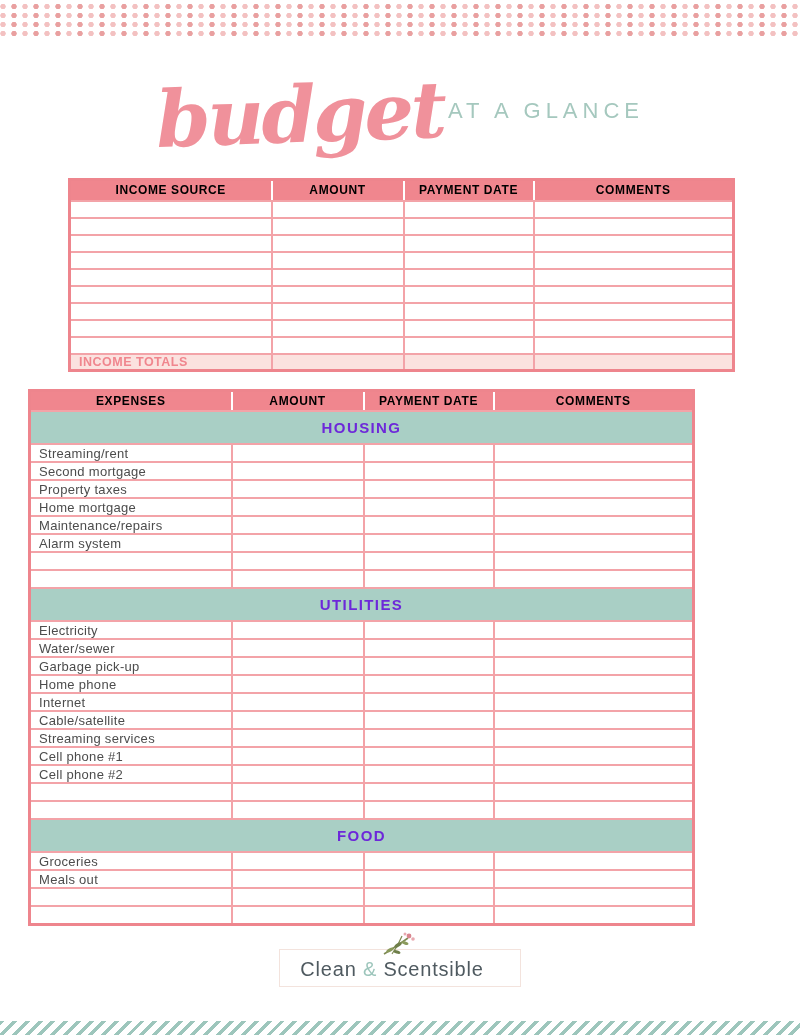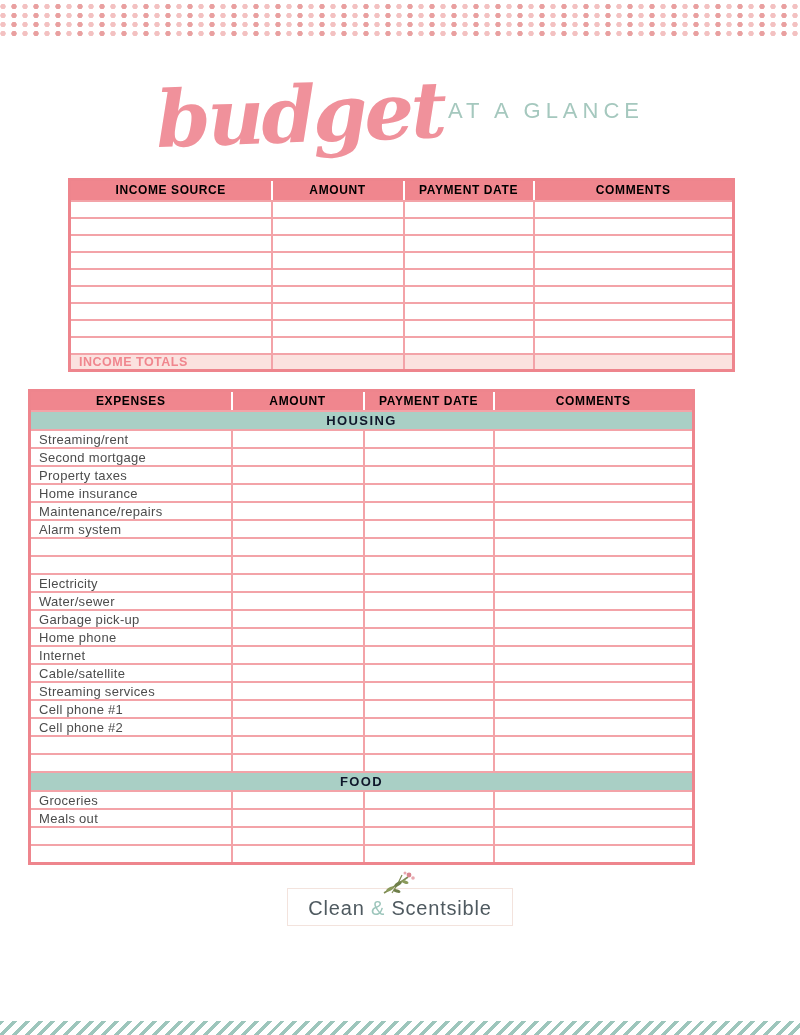--- a/index.html
+++ b/index.html
@@ -99,44 +99,44 @@
   .totals-row td.totals-label {
     color: #f0868e;
     font-weight: bold;
     font-size: 12.5px;
     letter-spacing: 0.5px;
     padding-left: 8px;
   }
 
   .section-row td {
     background: #a9cfc5;
-    color: #0f172a;
+    color: #6d28d9;
     font-weight: bold;
-    font-size: 13px;
+    font-size: 15px;
     letter-spacing: 1.4px;
     text-align: center;
-    height: 19px;
+    height: 33px;
   }
 
   
   .footer {
     margin-top: 4px;
     text-align: center;
     position: relative;
   }
   .sprig {
     display: block;
     margin: 0 auto -9px auto;
     position: relative;
     z-index: 2;
   }
   .brand-box {
     display: inline-block;
     border: 1px solid #f3e3dd;
-    padding: 8px 20px 5px 20px;
+    padding: 8px 36px 5px 20px;
     background: #ffffff00;
   }
   .brand {
     font-size: 20px;
     letter-spacing: 0.8px;
     color: #4f5a60;
   }
   .brand .amp { color: #9cc5bb; }
 
   
@@ -277,21 +277,21 @@
           <td></td>
           <td></td>
         </tr>
         <tr>
           <td class="label-cell">Property taxes</td>
           <td></td>
           <td></td>
           <td></td>
         </tr>
         <tr>
-          <td class="label-cell">Home insurance</td>
+          <td class="label-cell">Home mortgage</td>
           <td></td>
           <td></td>
           <td></td>
         </tr>
         <tr>
           <td class="label-cell">Maintenance/repairs</td>
           <td></td>
           <td></td>
           <td></td>
         </tr>
@@ -305,20 +305,23 @@
           <td class="label-cell"></td>
           <td></td>
           <td></td>
           <td></td>
         </tr>
         <tr>
           <td class="label-cell"></td>
           <td></td>
           <td></td>
           <td></td>
+        </tr>
+        <tr class="section-row">
+          <td colspan="4">UTILITIES</td>
         </tr>
         <tr>
           <td class="label-cell">Electricity</td>
           <td></td>
           <td></td>
           <td></td>
         </tr>
         <tr>
           <td class="label-cell">Water/sewer</td>
           <td></td>

